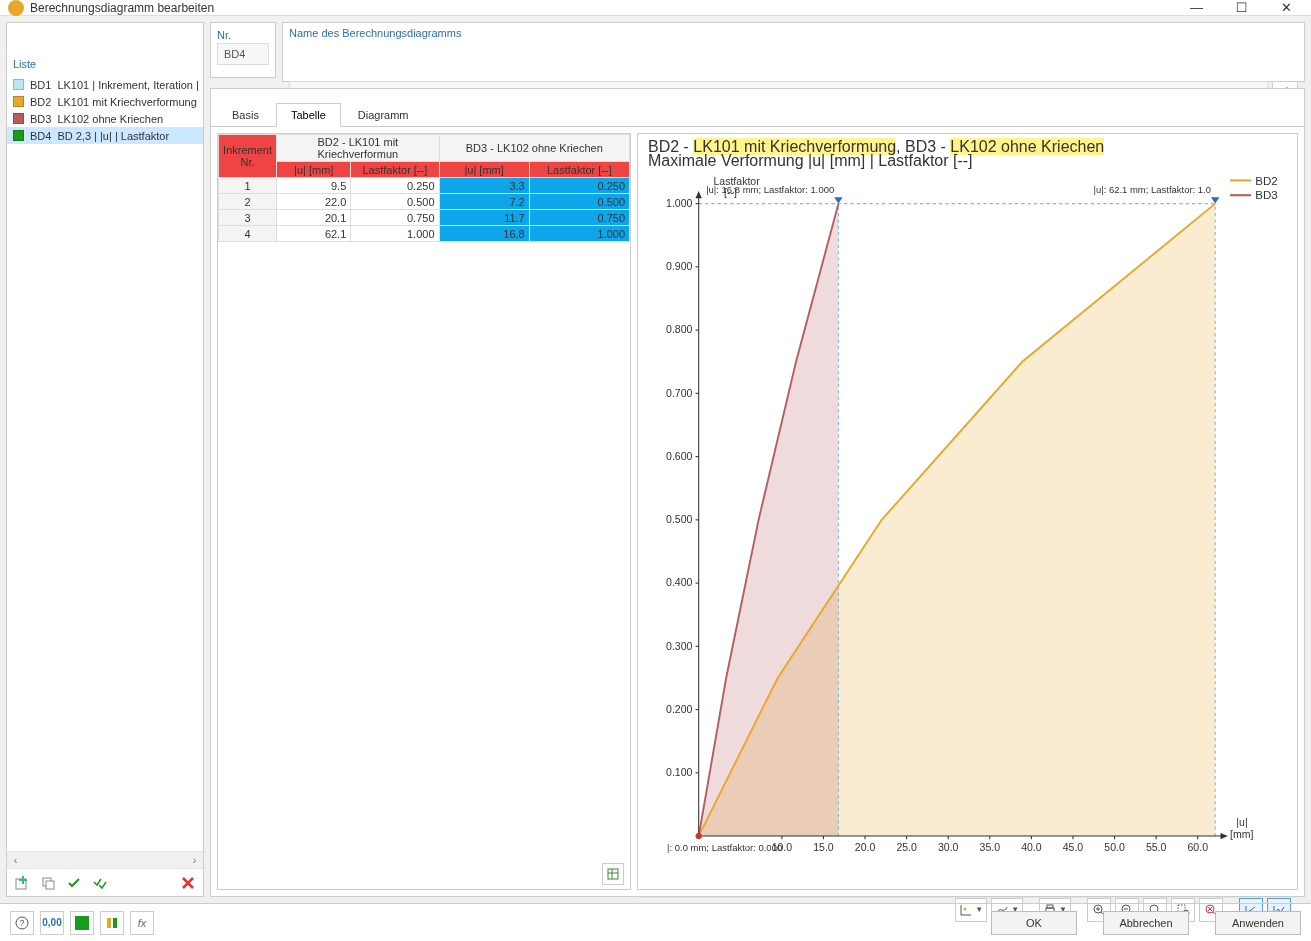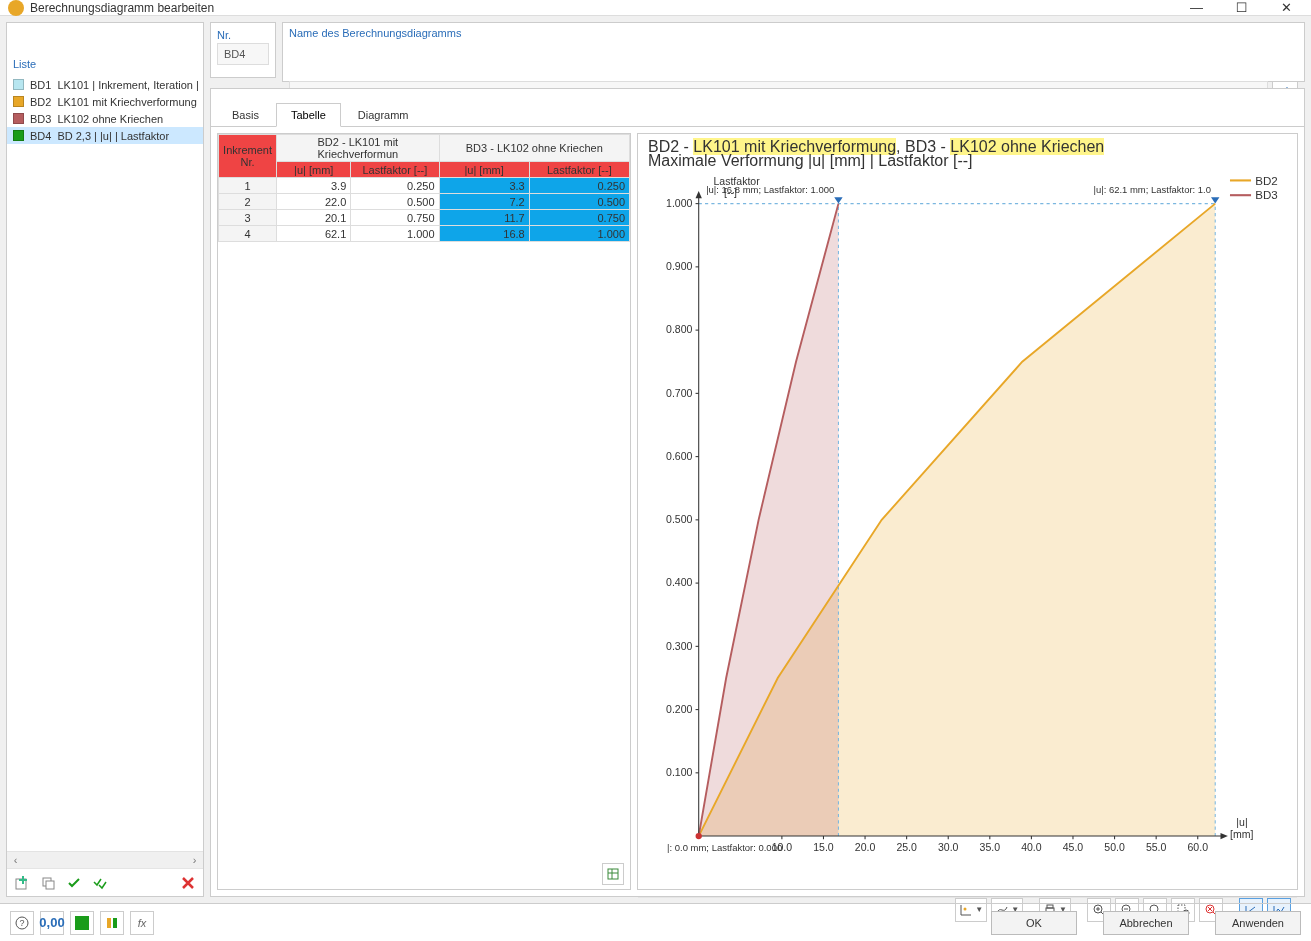--- a/index.html
+++ b/index.html
@@ -219,21 +219,21 @@
               <tr>
                 <th>|u| [mm]</th>
                 <th>Lastfaktor [--]</th>
                 <th>|u| [mm]</th>
                 <th>Lastfaktor [--]</th>
               </tr>
             </thead>
             <tbody id="table-body">
                 <tr>
                   <td class="rownum">1</td>
-                  <td>3.9</td>
+                  <td>9.5</td>
                   <td>0.250</td>
                   <td class="g">3.3</td>
                   <td class="g">0.250</td>
                 </tr>
                 <tr>
                   <td class="rownum">2</td>
                   <td>22.0</td>
                   <td>0.500</td>
                   <td class="g">7.2</td>
                   <td class="g">0.500</td>
@@ -414,21 +414,21 @@
   </div>
 </div>
 
 <div class="footer">
   <div class="fbtn">
       <svg width="14" height="14">
         <circle cx="7" cy="7" r="6" fill="none" stroke="#555"></circle>
         <text x="7" y="10" text-anchor="middle" font-size="9" fill="#555">?</text>
       </svg>
     </div>
-  <div class="fbtn" style="color:#2a6db8;font-size:13px;font-weight:bold;">0,00</div>
+  <div class="fbtn" style="color:#2a6db8;font-size:10px;font-weight:bold;">0,00</div>
   <div class="fbtn">
       <div class="green-sq"></div>
     </div>
   <div class="fbtn">
       <svg width="14" height="14">
         <rect x="2" y="2" width="4" height="10" fill="#e8a728"></rect>
         <rect x="8" y="2" width="4" height="10" fill="#1a9c1a"></rect>
       </svg>
     </div>
   <div class="fbtn" style="font-style:italic;color:#666;">fx</div>

